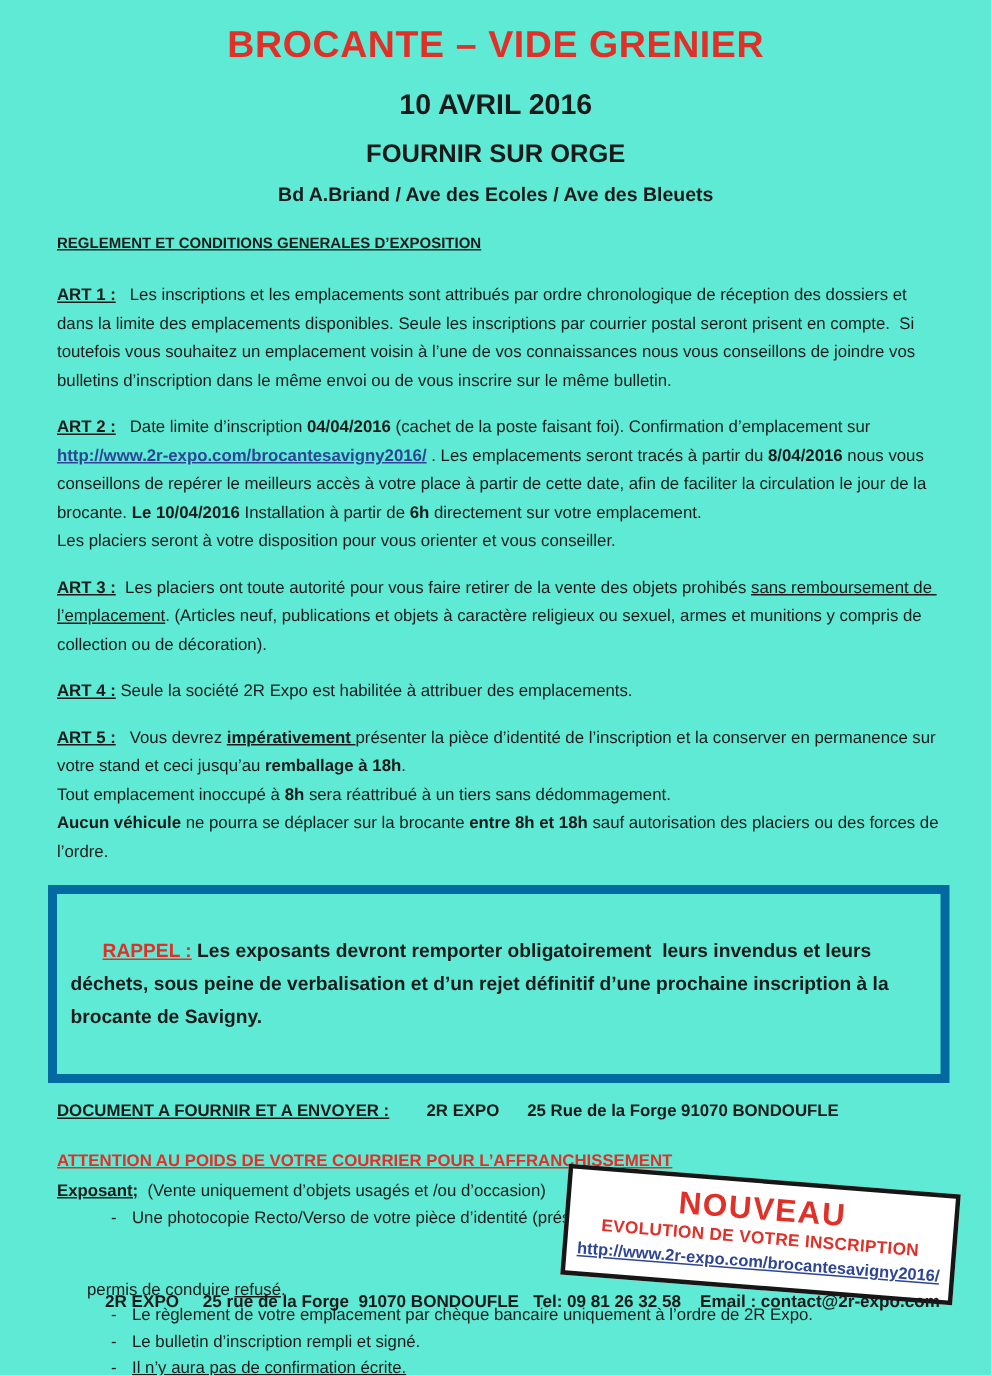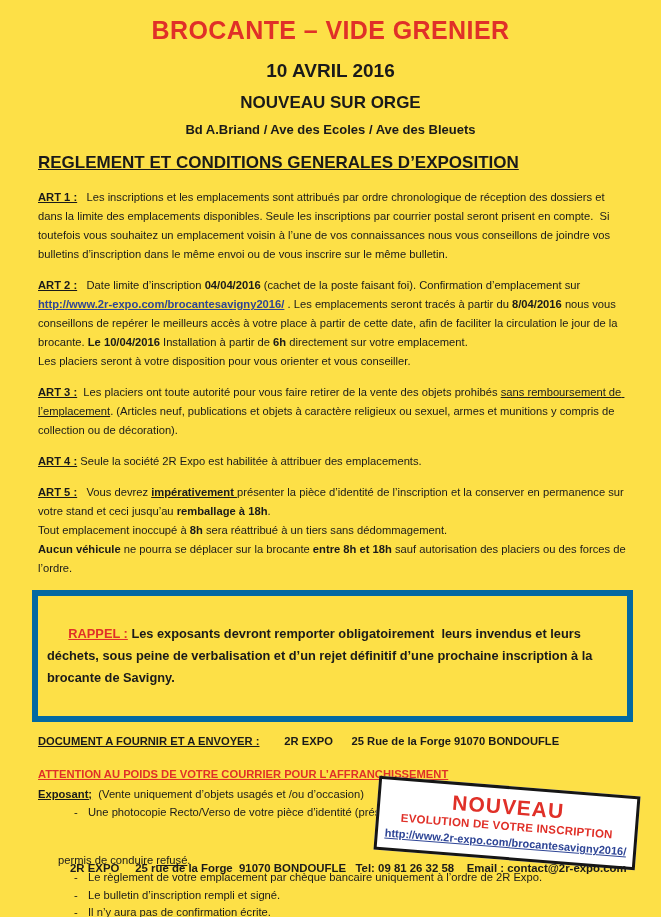--- a/index.html
+++ b/index.html
@@ -1,34 +1,34 @@
 <!DOCTYPE html>
 <html><head>
 <meta charset="utf-8">
 <style>
   html,body { margin:0; padding:0; background:#ffffff; }
   .page {
     position:relative; width:661px; height:917px; margin:0 auto;
-    background:#fde047; overflow:hidden;
+    background:#5eead4; overflow:hidden;
     font-family:"Liberation Sans", sans-serif;
     color:var(--text, #1a1a1a);
   }
   .b { font-weight:700; }
   .u { text-decoration:underline; }
   .red { color:var(--red,#e03028); }
   .link { color:var(--blue,#2e4596); font-weight:700; text-decoration:underline; cursor:pointer; }
 
   header { text-align:center; padding-top:16px; }
   .title   { color:var(--red,#e03028); font-weight:700; font-size:25px; letter-spacing:0.4px; }
   .date    { font-weight:700; font-size:19px; margin-top:15px; }
   .city    { font-weight:700; font-size:17px; margin-top:11px; }
   .streets { font-weight:700; font-size:13px; margin-top:9px; }
 
   .content { margin:16px 34px 0 38px; font-size:11.2px; line-height:19px; }
-  .section-heading { font-weight:700; text-decoration:underline; font-size:17px; margin:0 0 16px 0; }
+  .section-heading { font-weight:700; text-decoration:underline; font-size:10px; margin:0 0 16px 0; }
   p.art { margin:0 0 12px 0; white-space:pre-wrap; }
 
   .rappel-box {
     border:6px solid #0369a1; margin:2px -6px 10px -6px; padding:5px 9px;
     font-size:12.8px; line-height:22px; font-weight:700; white-space:pre-wrap;
   }
   .doc-line { margin:4px 0 15px 0; white-space:pre-wrap; }
 
   .attention { line-height:16.5px; }
   .attention-heading { font-weight:700; text-decoration:underline; color:var(--red,#e03028); margin:0 0 3px 0; }
@@ -51,21 +51,21 @@
   .footer { position:absolute; left:70px; top:862px; font-weight:700; font-size:11.4px; white-space:pre; }
 </style>
 </head>
 <body>
 
 <div class="page" style="--red: #E03028; --blue: #2E4596; --text: #1A1A1A;">
 
   <header>
     <div class="title">BROCANTE – VIDE GRENIER</div>
     <div class="date">10 AVRIL 2016</div>
-    <div class="city">NOUVEAU SUR ORGE</div>
+    <div class="city">FOURNIR SUR ORGE</div>
     <div class="streets">Bd A.Briand  / Ave des Ecoles / Ave des Bleuets</div>
   </header>
 
   <main class="content">
     <div class="section-heading">REGLEMENT ET CONDITIONS GENERALES D’EXPOSITION</div>
 
     <p class="art"><span class="b u">ART 1 :</span><span>   Les inscriptions et les emplacements sont attribués par ordre chronologique de réception des dossiers et dans la limite des emplacements disponibles. Seule les inscriptions par courrier postal seront prisent en compte.  Si toutefois vous souhaitez un emplacement voisin à l’une de vos connaissances nous vous conseillons de joindre vos bulletins d’inscription dans le même envoi ou de vous inscrire sur le même bulletin.</span></p>
     <p class="art"><span class="b u">ART 2 :</span><span>   Date limite d’inscription </span><span class="b">04/04/2016</span><span> (cachet de la poste faisant foi). Confirmation d’emplacement sur </span><a class="link" href="#">http://www.2r-expo.com/brocantesavigny2016/</a><span> . Les emplacements seront tracés à partir du </span><span class="b">8/04/2016</span><span> nous vous conseillons de repérer le meilleurs accès à votre place à partir de cette date, afin de faciliter la circulation le jour de la brocante. </span><span class="b">Le 10/04/2016</span><span> Installation à partir de </span><span class="b">6h</span><span> directement sur votre emplacement.</span><br><span>Les placiers seront à votre disposition pour vous orienter et vous conseiller.</span></p>
     <p class="art"><span class="b u">ART 3 :</span><span>  Les placiers ont toute autorité pour vous faire retirer de la vente des objets prohibés </span><span class="u">sans remboursement de l’emplacement</span><span>. (Articles neuf, publications et objets à caractère religieux ou sexuel, armes et munitions y compris de collection ou de décoration).</span></p>
     <p class="art"><span class="b u">ART 4 :</span><span> Seule la société 2R Expo est habilitée à attribuer des emplacements.</span></p>

